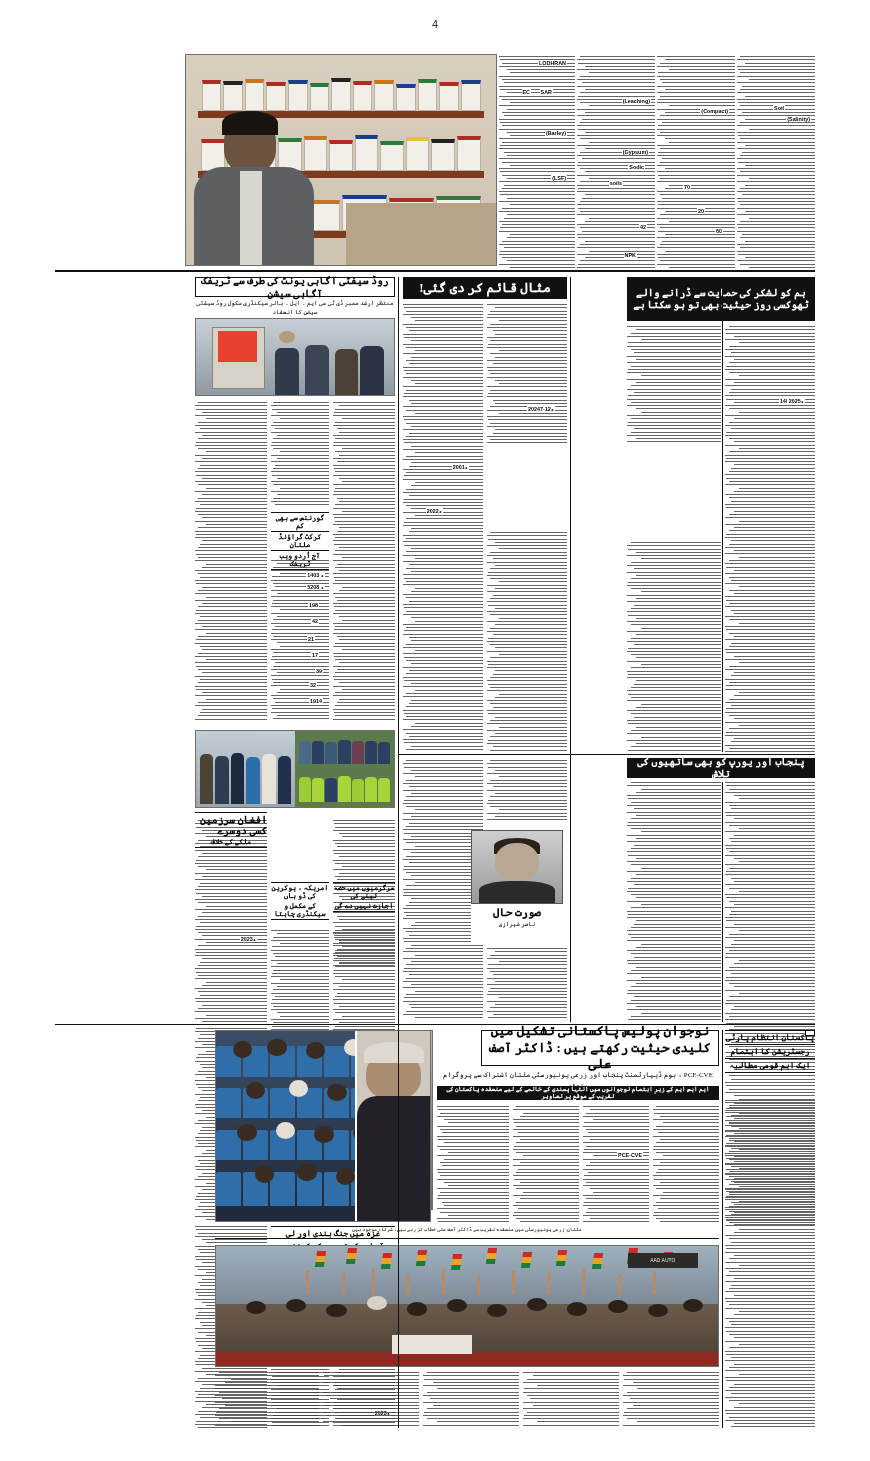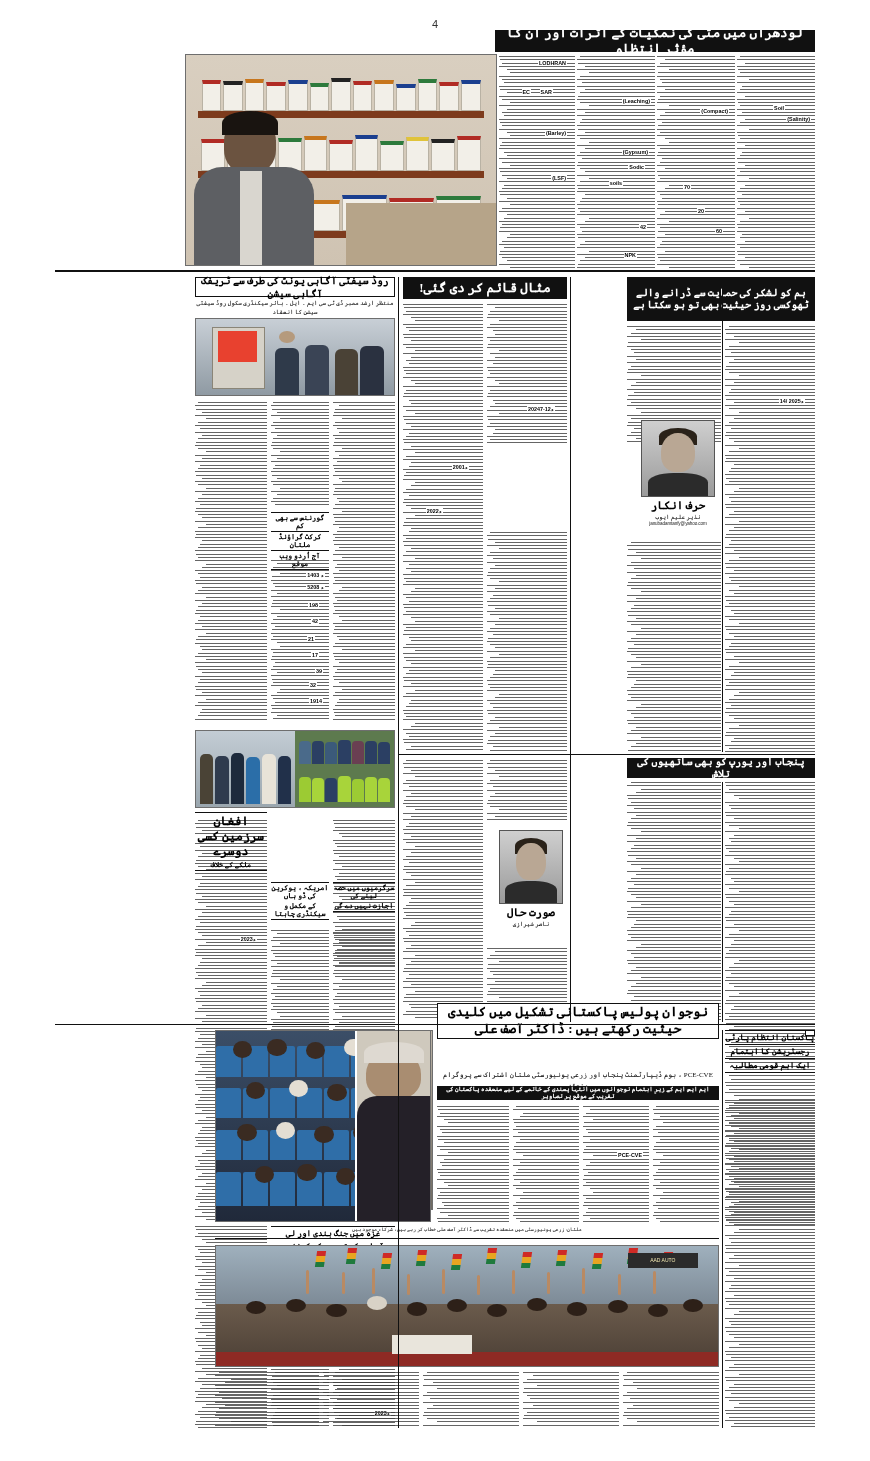--- a/index.html
+++ b/index.html
@@ -115,21 +115,20 @@
 </style>
 </head>
 <body>
 
 <div class="page">
 
   <div class="pageno">4</div>
 
   <div class="sheet">
 
-    <div class="banner hd-lg" style="position:absolute;right:0;top:0;width:320px;height:22px;">لودھراں میں مٹی کی نمکیات کے اثرات اور اُن کا مؤثر انتظام</div>
 
     <div class="col dense" style="right:0;top:26px;width:78px;height:212px;">
       <div class="lines">
         <div class="ln s2"></div>
           <div class="ln s1"></div>
           <div class="ln s3"></div>
         <div class="ln s1"></div>
           <div class="ln s4"></div>
           <div class="ln s2"></div>
         <div class="ln s1"></div>
@@ -654,30 +653,20 @@
         <div class="ln s1"></div>
           <div class="ln s6"></div>
           <div class="ln s2"></div>
         <div class="ln s1"></div>
           <div class="ln s3"></div>
           <div class="ln s1"></div>
       </div>
 
     </div>
 
-    <div class="colmn" style="right:100px;top:390px;width:74px;height:116px;">
-      <div class="portrait">
-        <div class="hair"></div>
-        <div class="face"></div>
-        <div class="body"></div>
-      </div>
-      <div class="ttl">حرف انکار</div>
-      <div class="auth">نذیر علیم ایوب</div>
-      <div class="mail">janubadamtanfy@yahoo.com</div>
-    </div>
 
     <div class="col dense" style="right:94px;top:512px;width:94px;height:210px;">
       <div class="lines">
         <div class="ln s2"></div>
           <div class="ln s1"></div>
           <div class="ln s4"></div>
         <div class="ln s3"></div>
           <div class="ln s1"></div>
           <div class="ln s5"></div>
         <div class="ln s2"></div>
@@ -1236,21 +1225,21 @@
         <div class="ln s1"></div>
           <div class="ln s4"></div>
           <div class="ln s3"></div>
         <div class="ln s2"></div>
 
       </div>
       <span class="eng" style="right:14px;top:160px;">2001ء</span>
       <span class="eng" style="right:40px;top:204px;">2022ء</span>
     </div>
 
-    <div class="colmn" style="right:252px;top:800px;width:64px;height:112px;">
+    <div class="colmn" style="right:252px;top:800px;width:92px;height:112px;">
       <div class="portrait">
         <div class="hair"></div>
         <div class="face"></div>
         <div class="body"></div>
       </div>
       <div class="ttl">صورت حال</div>
       <div class="auth">ناصر شیرازی</div>
     </div>
 
     <div class="col dense" style="right:248px;top:730px;width:80px;height:62px;">
@@ -1506,21 +1495,21 @@
 
       </div>
     </div>
 
     <div style="position:absolute;right:486px;top:482px;width:58px;">
       <div class="rule"></div>
       <div class="hd-sm" style="text-align:center;font-weight:bold;padding:1px 0;font-size:7px;">گورننس سے بھی کم</div>
       <div class="rule"></div>
       <div class="hd-sm" style="text-align:center;font-weight:bold;padding:1px 0;font-size:7px;">کرکٹ گراؤنڈ ملتان</div>
       <div class="rule"></div>
-      <div class="hd-sm" style="text-align:center;font-weight:bold;padding:1px 0;font-size:7px;">آج اُردو ویب موقع</div>
+      <div class="hd-sm" style="text-align:center;font-weight:bold;padding:1px 0;font-size:7px;">آج اُردو ویب ٹریفک</div>
       <div class="rule"></div>
     </div>
 
     <div class="col dense" style="right:486px;top:372px;width:58px;height:104px;">
       <div class="lines">
         <div class="ln s2"></div>
           <div class="ln s1"></div>
           <div class="ln s4"></div>
         <div class="ln s3"></div>
           <div class="ln s1"></div>
@@ -2131,21 +2120,21 @@
           <div class="ln s3"></div>
         <div class="ln s1"></div>
           <div class="ln s5"></div>
 
       </div>
       <span class="eng" style="right:10px;top:116px;">2023ء</span>
     </div>
 
     <div style="position:absolute;right:548px;top:782px;width:72px;">
       <div class="rule"></div>
-      <div style="text-align:center;font-weight:bold;font-size:12px;padding:1px 0;">افغان سرزمین کسی دوسرے</div>
+      <div style="text-align:right;font-weight:bold;font-size:10px;padding:1px 0;">افغان سرزمین کسی دوسرے</div>
       <div style="text-align:center;font-weight:bold;font-size:7px;padding:1px 0;">ملکے کے خلاف</div>
       <div class="rule"></div>
     </div>
 
     <div style="position:absolute;right:420px;top:1196px;width:124px;">
       <div class="rule"></div>
       <div style="text-align:center;font-weight:bold;font-size:8px;padding:2px 0;">غزہ میں جنگ بندی اور لی</div>
       <div style="text-align:center;font-weight:bold;font-size:8px;padding:2px 0;">آبادی کی تجدید کی کوششیں</div>
       <div class="rule"></div>
     </div>
@@ -2322,21 +2311,21 @@
           <div class="ln s6"></div>
           <div class="ln s4"></div>
         <div class="ln s1"></div>
           <div class="ln s2"></div>
 
       </div>
     </div>
 
     <div class="hl-box hd-xl" style="position:absolute;right:0;top:1000px;width:0;height:0;overflow:hidden;"></div>
 
-    <div class="hl-box hd-lg" style="position:absolute;right:96px;top:973px;width:282px;height:36px;">نوجوان پولیس پاکستانی تشکیل میں کلیدی حیثیت رکھتے ہیں : ڈاکٹر آصف علی</div>
+    <div class="hl-box hd-lg" style="position:absolute;right:96px;top:1000px;width:238px;height:36px;">نوجوان پولیس پاکستانی تشکیل میں کلیدی حیثیت رکھتے ہیں : ڈاکٹر آصف علی</div>
 
     <div class="sub" style="position:absolute;right:96px;top:1040px;width:282px;font-size:7px;">PCE-CVE ، ہوم ڈیپارٹمنٹ پنجاب اور زرعی یونیورسٹی ملتان اشتراک سے پروگرام منعقد</div>
 
     <div class="banner" style="position:absolute;right:96px;top:1056px;width:282px;height:14px;font-size:6px;">ایم ایس ایم کے زیرِ اہتمام نوجوانوں میں انتہا پسندی کے خاتمے کے لیے منعقدہ پاکستان کی تقریب کے موقع پر تصاویر</div>
 
     <div class="photo" style="right:382px;top:1000px;width:38px;height:180px;background:linear-gradient(#b9b2a6,#8d8madd);">
       <div style="position:absolute;left:0;top:0;width:100%;height:100%;background:linear-gradient(#bdb5a8,#6f6a60);"></div>
       <div style="position:absolute;left:18%;top:10%;width:64%;height:30%;background:#a98e74;border-radius:48% 48% 40% 40%;"></div>
       <div style="position:absolute;left:16%;top:6%;width:68%;height:13%;background:#e8e6e2;border-radius:50% 50% 0 0;"></div>
       <div style="position:absolute;left:4%;top:38%;width:92%;height:62%;background:#2b2b33;border-radius:16px 16px 0 0;"></div>

